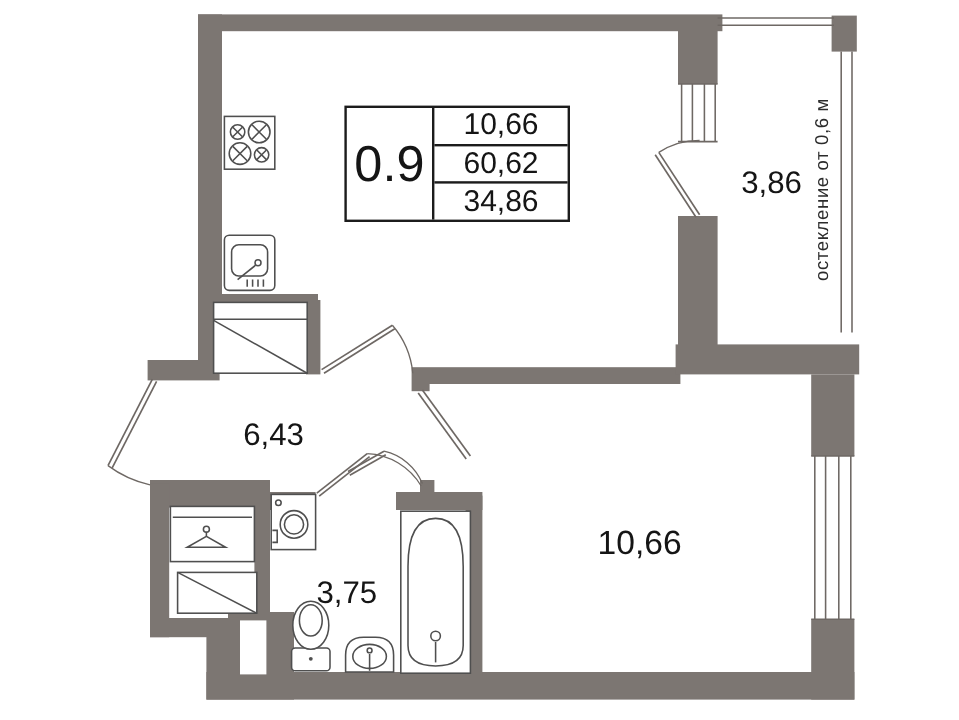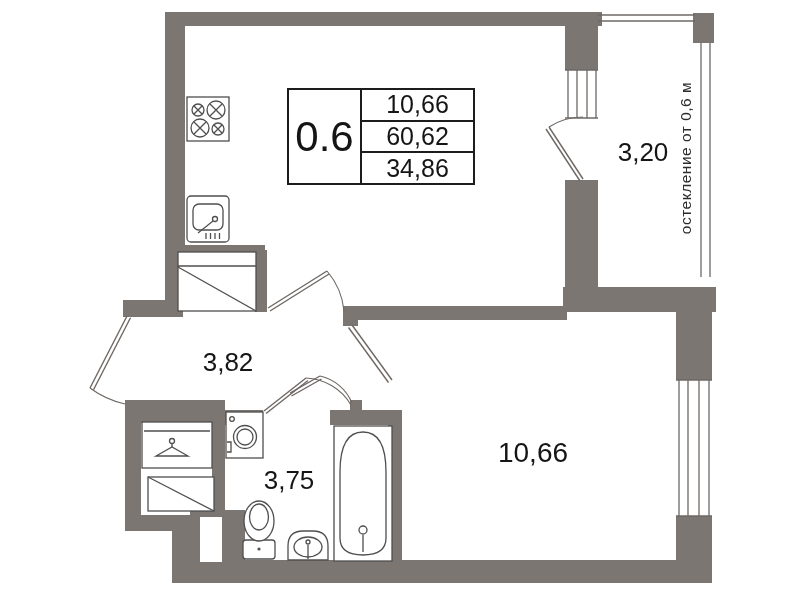--- a/index.html
+++ b/index.html
@@ -197,28 +197,28 @@
 
     <g>
       <rect class="fix" x="334" y="426" width="58" height="135"></rect>
       <path class="fixn" d="M340,472 Q340,432 363,432 Q386,432 386,472 L386,538 Q386,555 363,555 Q340,555 340,538 Z"></path>
       <circle class="fixn" cx="363" cy="530" r="4"></circle>
       <line class="fixn" x1="363" y1="535" x2="363" y2="552"></line>
     </g>
   </svg>
 
   <div class="area-table">
-    <div class="unit-cell">0.6</div>
+    <div class="unit-cell">0.9</div>
     <div class="vals">
       <div class="v">10,66</div>
       <div class="v">60,62</div>
       <div class="v">34,86</div>
     </div>
   </div>
 
-  <div class="room-label" style="left:643px;top:152px;">3,20</div>
-  <div class="room-label" style="left:228px;top:362px;">3,82</div>
-  <div class="room-label" style="left:289px;top:480px;">3,75</div>
+  <div class="room-label" style="left:643px;top:152px;">3,86</div>
+  <div class="room-label" style="left:228px;top:362px;">6,43</div>
+  <div class="room-label" style="left:289px;top:494px;">3,75</div>
   <div class="room-label big" style="left:533px;top:453px;">10,66</div>
 
   <div class="balcony-note" style="left:686px;top:158px;">остекление от 0,6 м</div>
 
 </div>
 
 </body></html>

